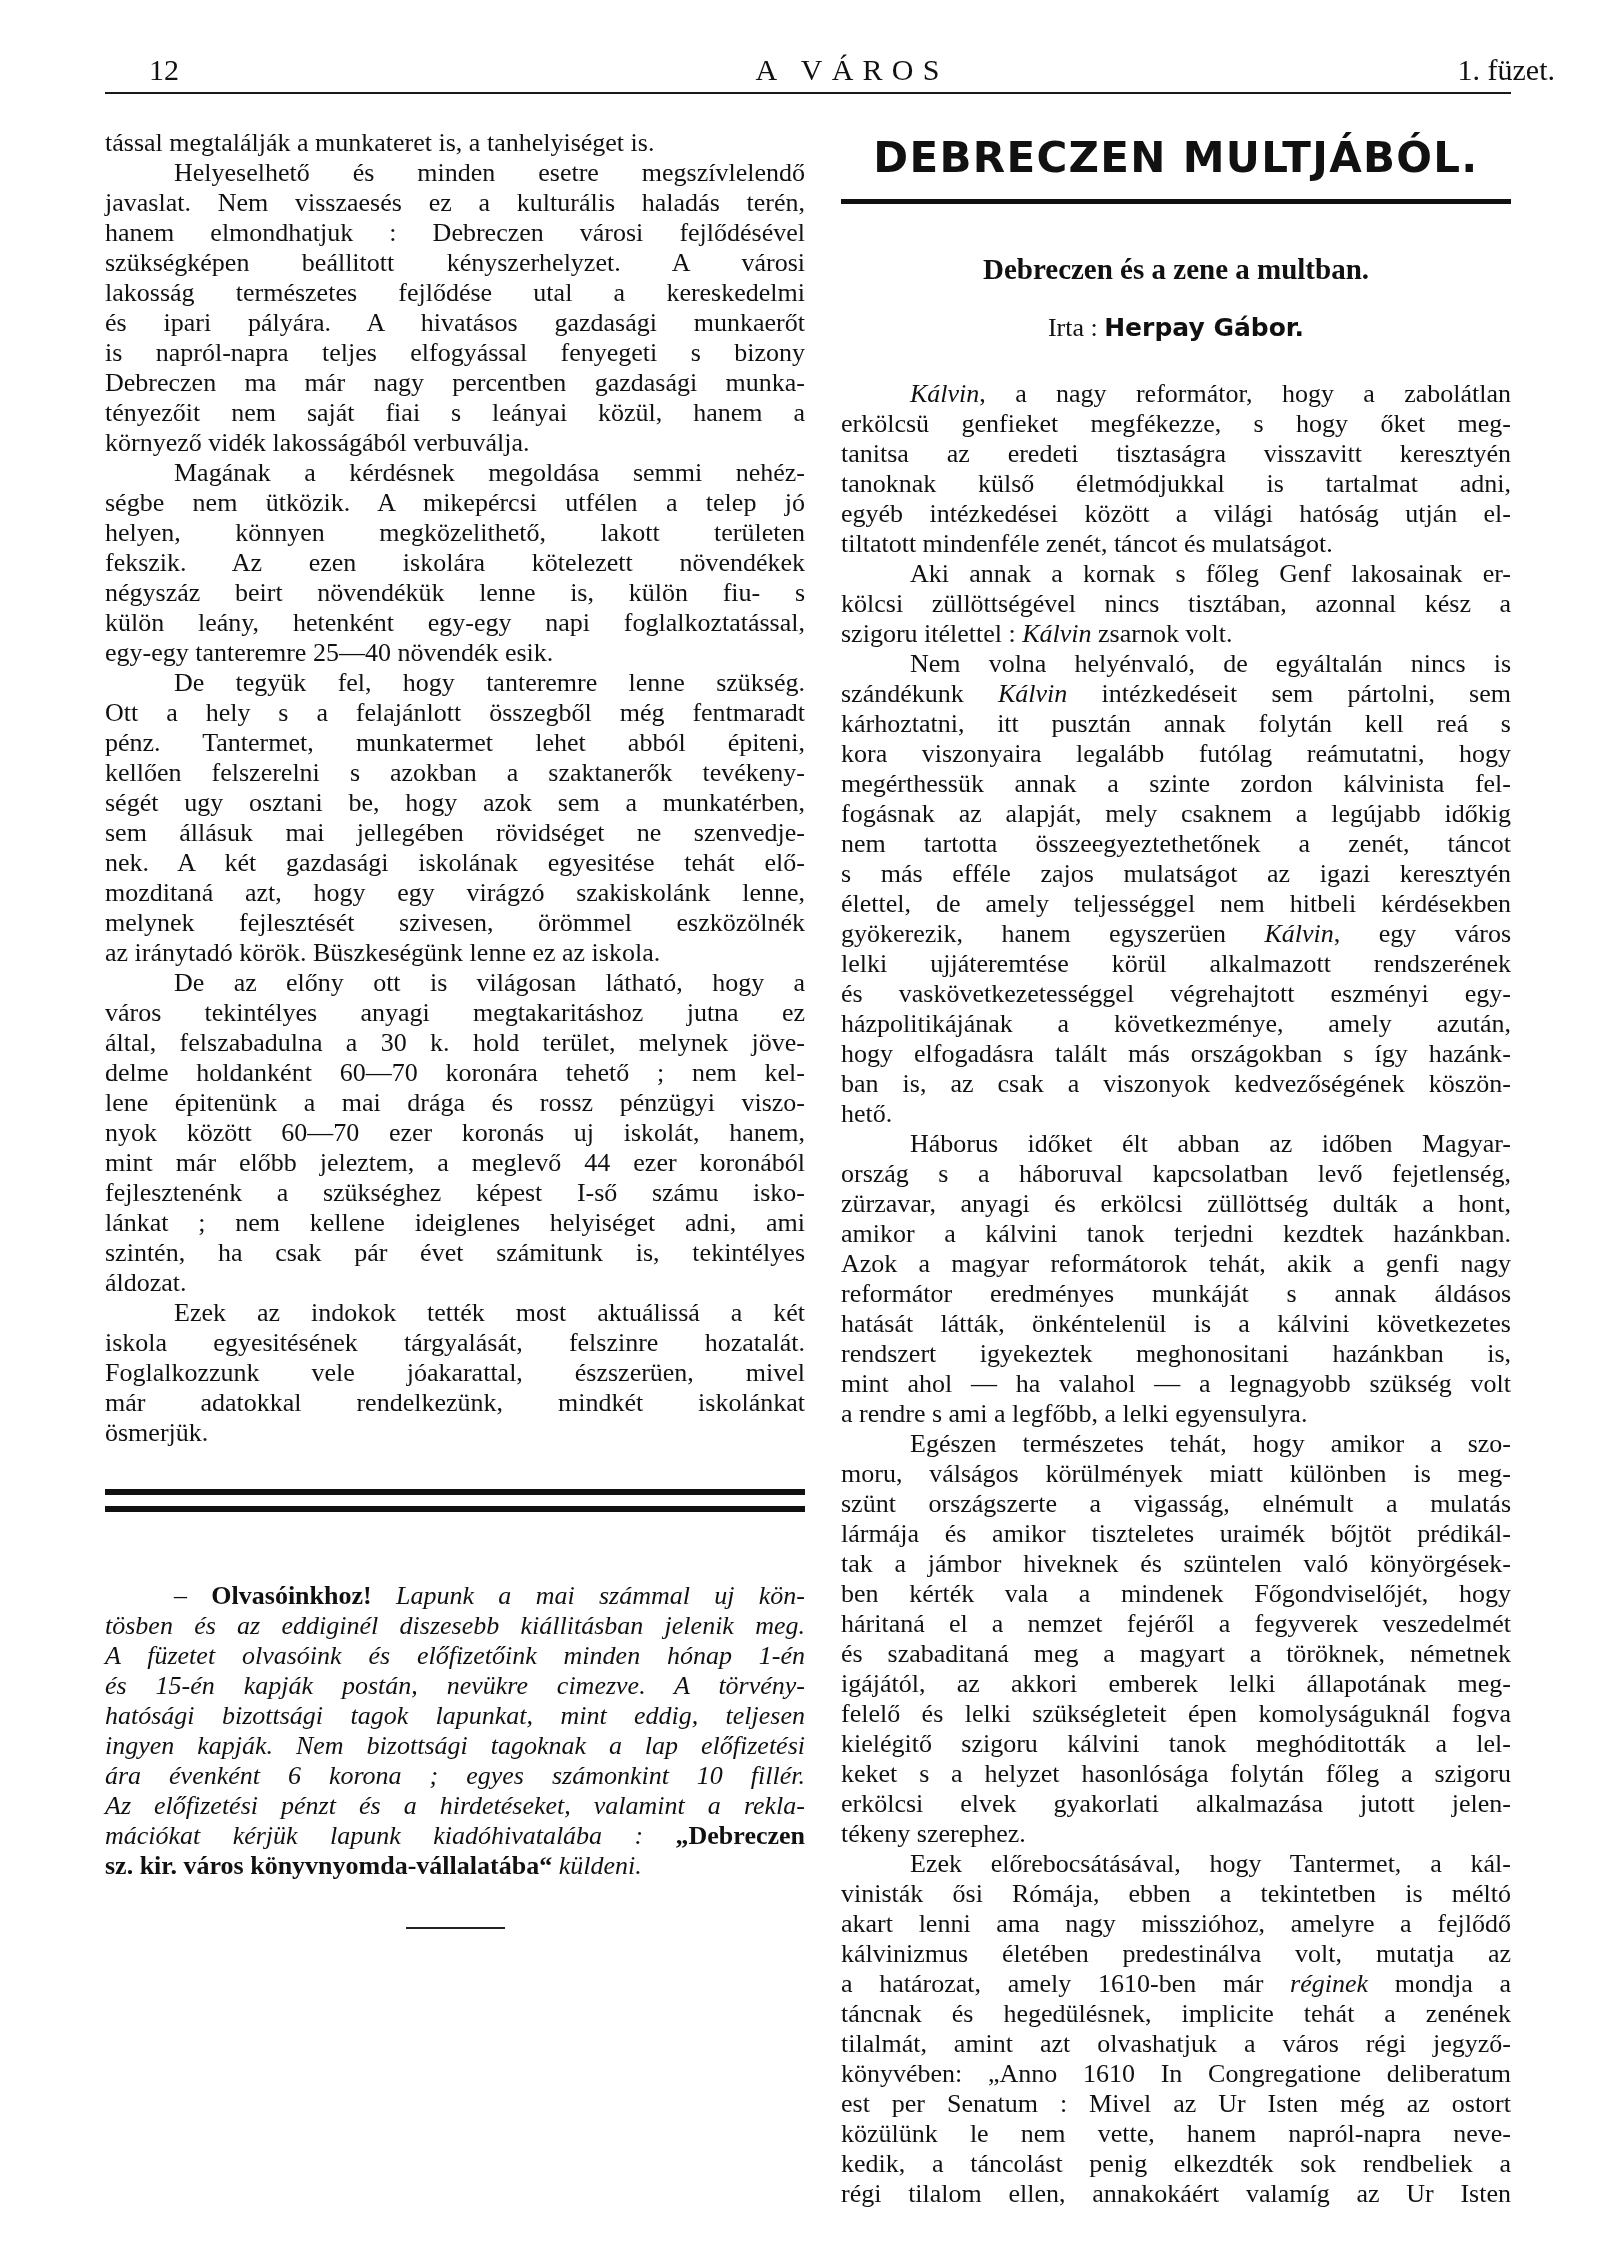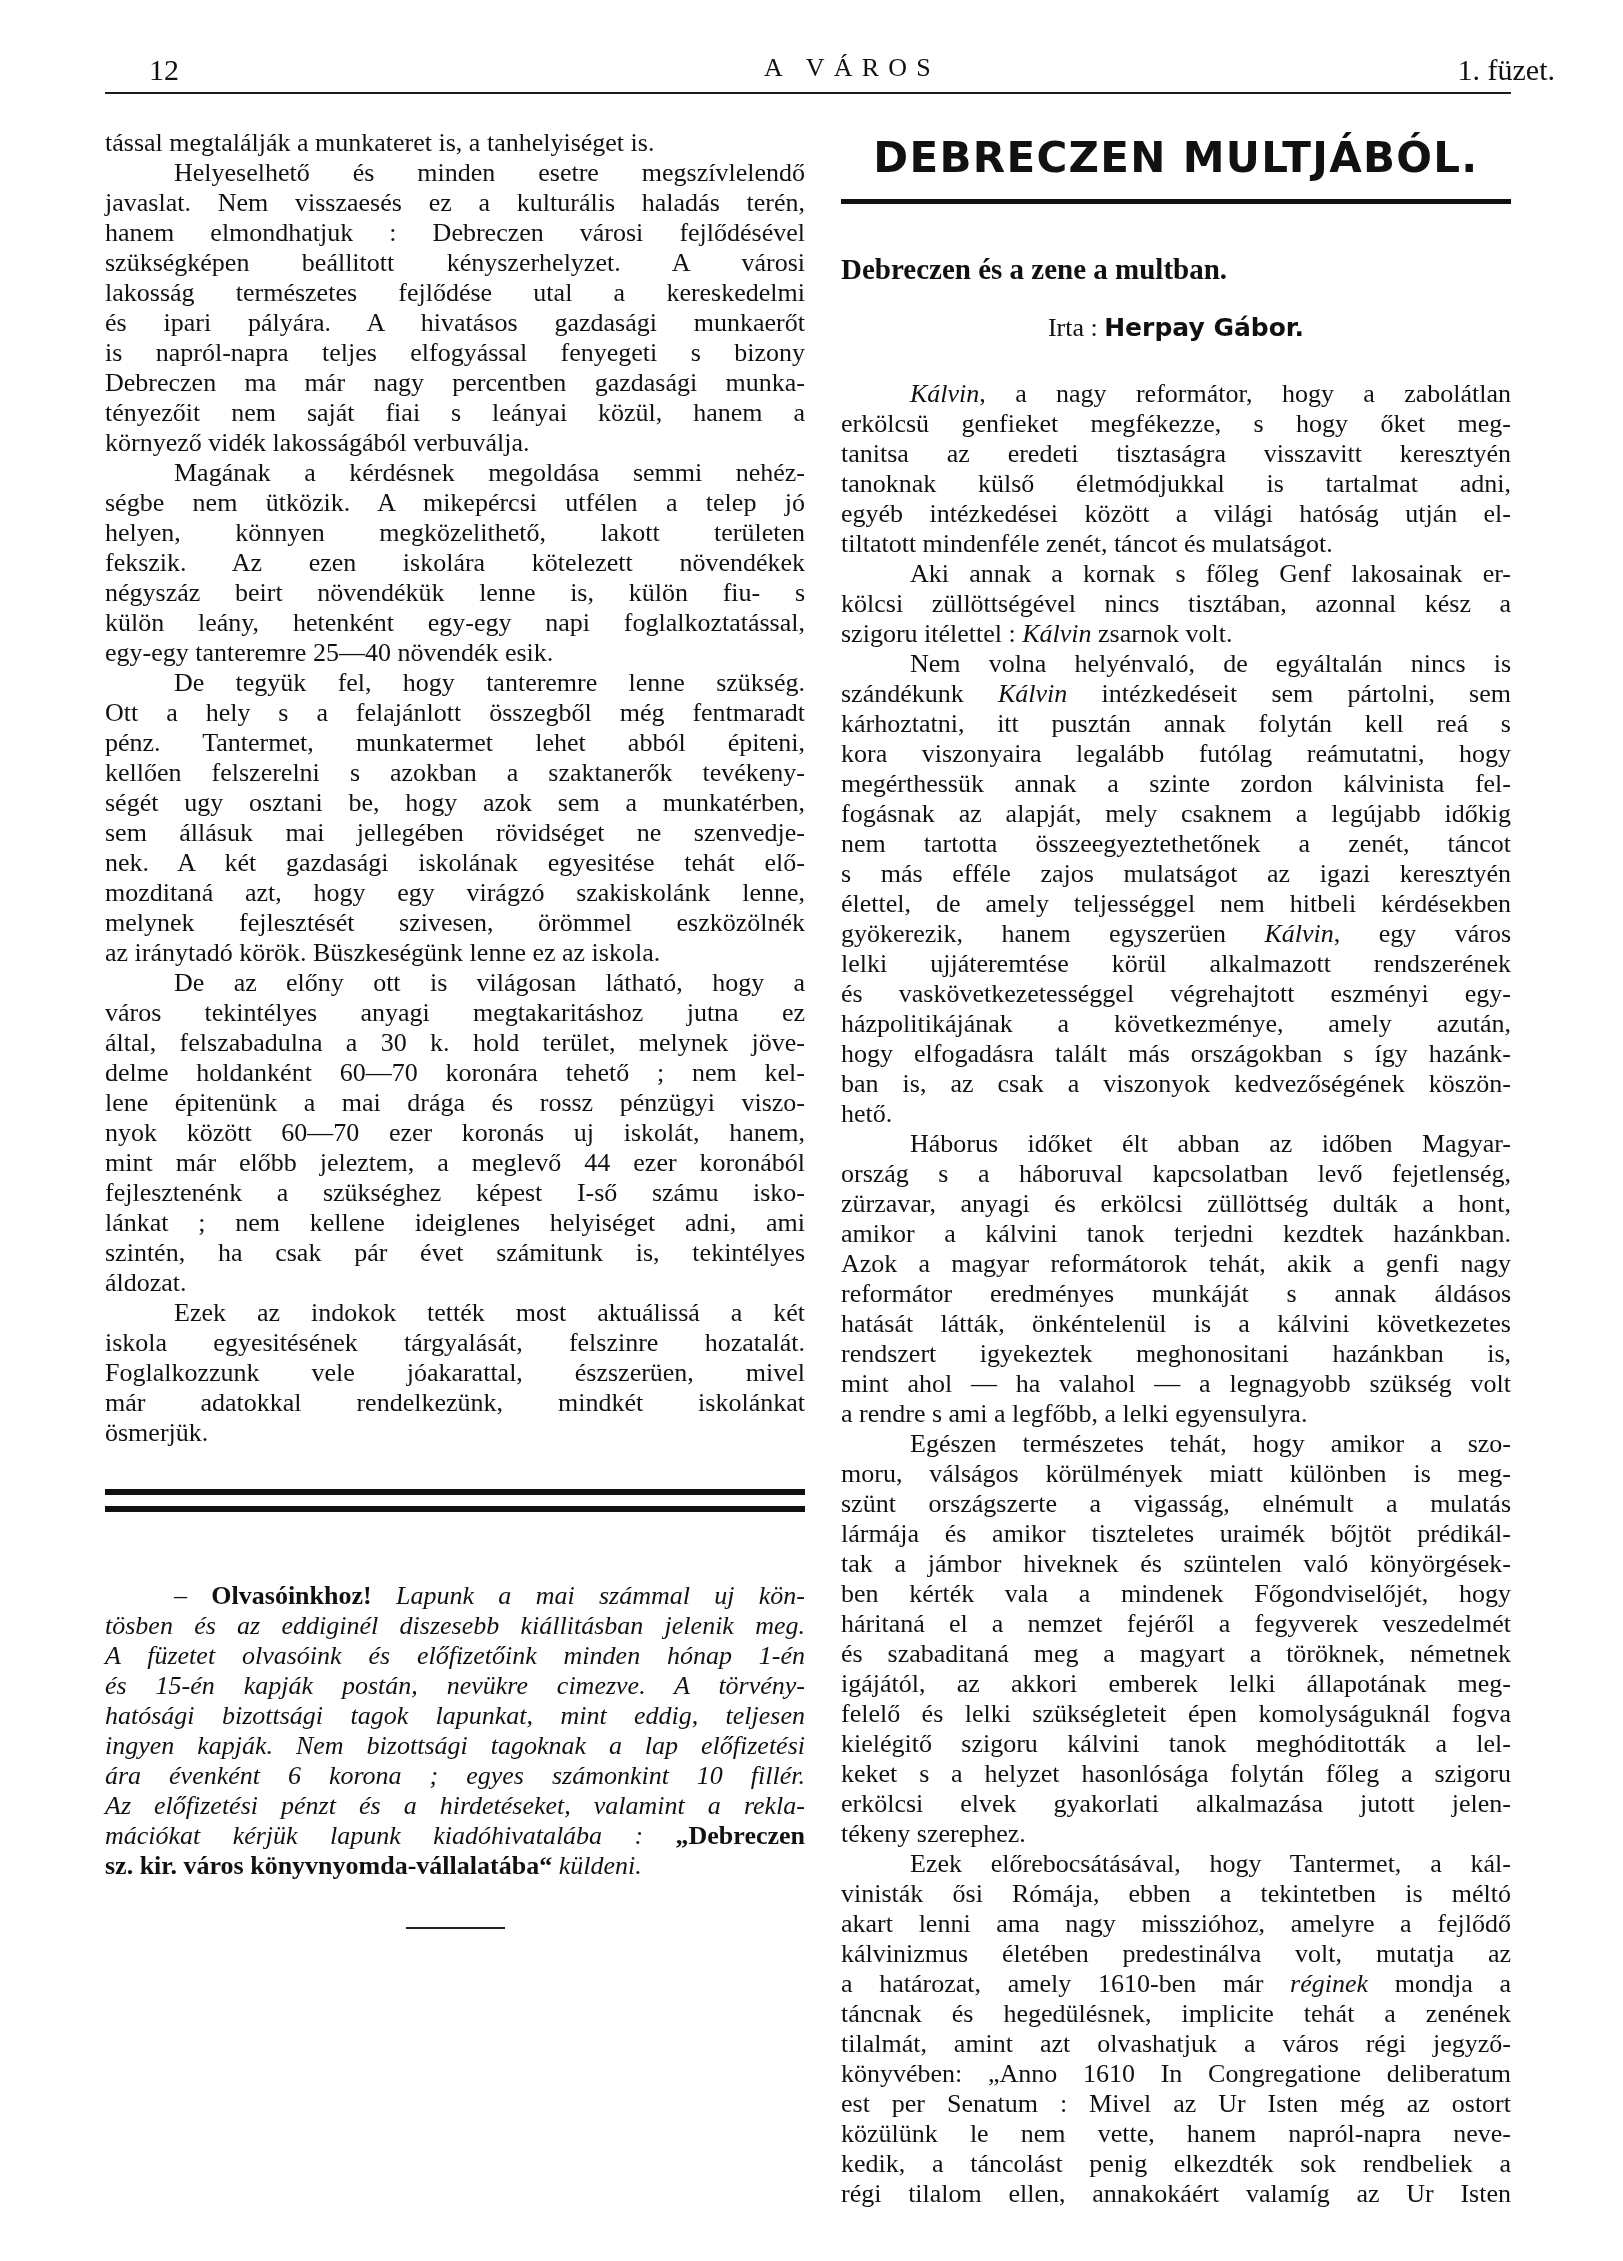--- a/index.html
+++ b/index.html
@@ -5,21 +5,21 @@
   html, body { margin: 0; padding: 0; background: #ffffff; }
   body {
     width: 1624px; height: 2261px; position: relative; overflow: hidden;
     font-family: "Liberation Serif", "DejaVu Serif", serif;
     color: #111111;
   }
   .page-header {
     position: absolute; left: 105px; top: 46px; width: 1406px; height: 53px; margin-left: 44px;
   }
   .hdr-page { position: absolute; left: 0; top: 6.6px; font-size: 30px; }
-  .hdr-title { position: absolute; left: 0; right: 0; top: 6.6px; text-align: center; font-size: 26px; letter-spacing: 9.2px; }
+  .hdr-title { position: absolute; left: 0; right: 0; top: 6.6px; text-align: center; font-size: 30px; letter-spacing: 9.2px; }
   .hdr-issue { position: absolute; right: 0; top: 6.6px; font-size: 30px; }
   .hdr-rule { position: absolute; left: 105px; top: 92px; width: 1406px; height: 2px; background: #1a1a1a; }
 
   .col { position: absolute; top: 128px; font-size: 26px; line-height: 30px; text-align: justify; }
   .col-left { left: 105px; width: 700px; }
   .col-right { left: 841px; width: 670px; }
 
   .col p { margin: 0; }
   .line { display: block; text-align: justify; text-align-last: justify; white-space: nowrap; }
   .line.last { text-align-last: left; }
@@ -28,21 +28,21 @@
 
   .dbl-rule { margin: 41px 0 0 0; height: 10.5px; border-top: 6.6px solid #111; border-bottom: 6.6px solid #111; }
   .notice { margin-top: 69px; }
   .short-rule { width: 99px; height: 2px; background: #222; margin: 46px auto 0 auto; }
 
   .section-head {
     text-align: center; font-family: "DejaVu Sans", sans-serif; font-weight: bold;
     font-size: 42px; letter-spacing: 1.3px; line-height: 53px; margin-top: 3.3px;
   }
   .section-rule { height: 5.3px; background: #111; margin-top: 14.5px; }
-  .article-title { text-align: left; font-weight: bold; font-size: 29px; margin-top: 46px; line-height: 39px; }
+  .article-title { text-align: center; font-weight: bold; font-size: 29px; margin-top: 46px; line-height: 39px; }
   .byline { text-align: center; font-size: 26px; margin-top: 20px; line-height: 37px; }
   .byline .author { font-family: "DejaVu Sans", sans-serif; font-weight: bold; font-size: 25px; }
   .article-body { margin-top: 33px; }
 </style>
 </head>
 <body>
 
 <div class="page-header">
   <span class="hdr-page">12</span>
   <span class="hdr-title">A VÁROS</span>

